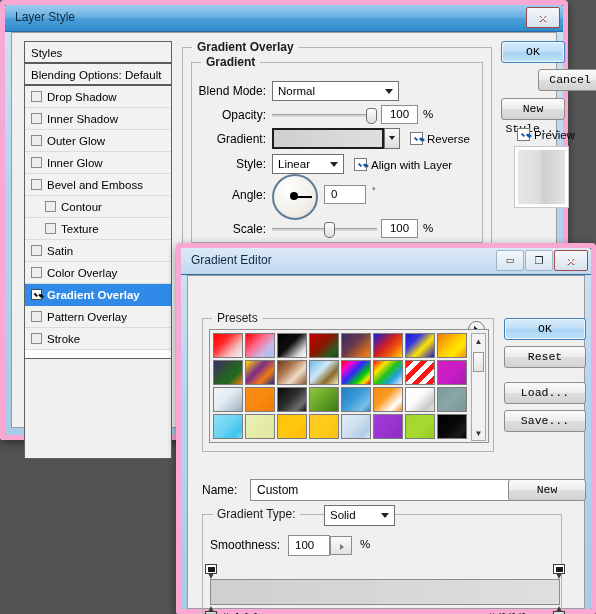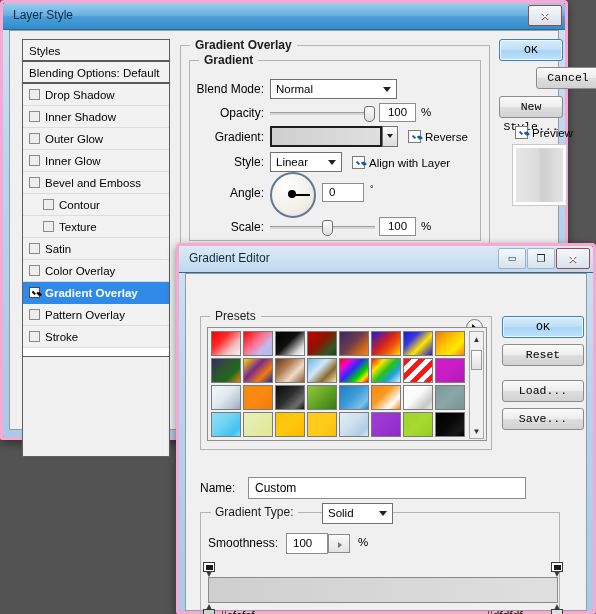--- a/index.html
+++ b/index.html
@@ -6,21 +6,21 @@
   body{
     width:596px;height:614px;overflow:hidden;position:relative;
     font-family:"Liberation Sans", sans-serif;font-size:11px;color:#000;
     background:#6f6f6f;
   }
   
   #backdrop{position:absolute;left:0;top:0;width:596px;height:614px;background:#555;}
   #ps-canvas-area{position:absolute;left:0;top:430px;width:596px;height:184px;background:#535353;}
 
   
-  .win{position:absolute;border:3px solid #f9a8d4;border-radius:4px 4px 2px 2px;
+  .win{position:absolute;border:5px solid #f9a8d4;border-radius:4px 4px 2px 2px;
        box-shadow:0 3px 10px rgba(0,0,0,.45);box-sizing:border-box;}
   .win .frame{position:absolute;left:0;top:0;right:0;bottom:0;
        background:linear-gradient(to bottom,#cfe3f4 0%,#b6d4ef 40%,#a8cbe9 100%);
        border-radius:3px 3px 1px 1px;}
   .titlebar{position:absolute;left:0;top:0;right:0;height:26px;
        background:linear-gradient(to bottom,#9ecdf0 0%,#66aee2 48%,#4f9fd8 52%,#2f8ccd 100%);
        border-radius:3px 3px 0 0;border-bottom:1px solid #2a6a9e;}
   .titlebar.plain{background:linear-gradient(to bottom,#dce9f6 0%,#cfe2f3 50%,#bfd8ef 100%);}
   .title-text{position:absolute;left:10px;top:5px;font-size:12px;color:#0b2a43;
        font-family:"Liberation Sans", sans-serif;white-space:nowrap;}
@@ -336,20 +336,21 @@
           <div id="presets-scroll">
             <div class="ar up">▲</div>
             <div class="thumb"></div>
             <div class="ar dn">▼</div>
           </div>
         </div>
       </div>
 
       <div class="lbl" style="left:14px;top:204px;width:48px;text-align:left;">Name:</div>
       <div id="name-field" style="left:62px;top:203px;width:278px;height:22px;">Custom</div>
+      <div class="pbtn" style="left:320px;top:203px;width:78px;">New</div>
 
       <div class="groupbox" id="gb-type">
         <div class="grouplabel" style="font-weight:normal;font-size:12px;background:transparent;padding:0;left:10px;width:190px;">
           <span style="background:#f0f0f0;padding:0 4px;display:inline-block;">Gradient Type:</span>
         </div>
       </div>
       <div class="combo" style="left:136px;top:229px;width:71px;height:21px;background:#fff;">
         <span>Solid</span>
         <span class="arrow"></span>
       </div>

